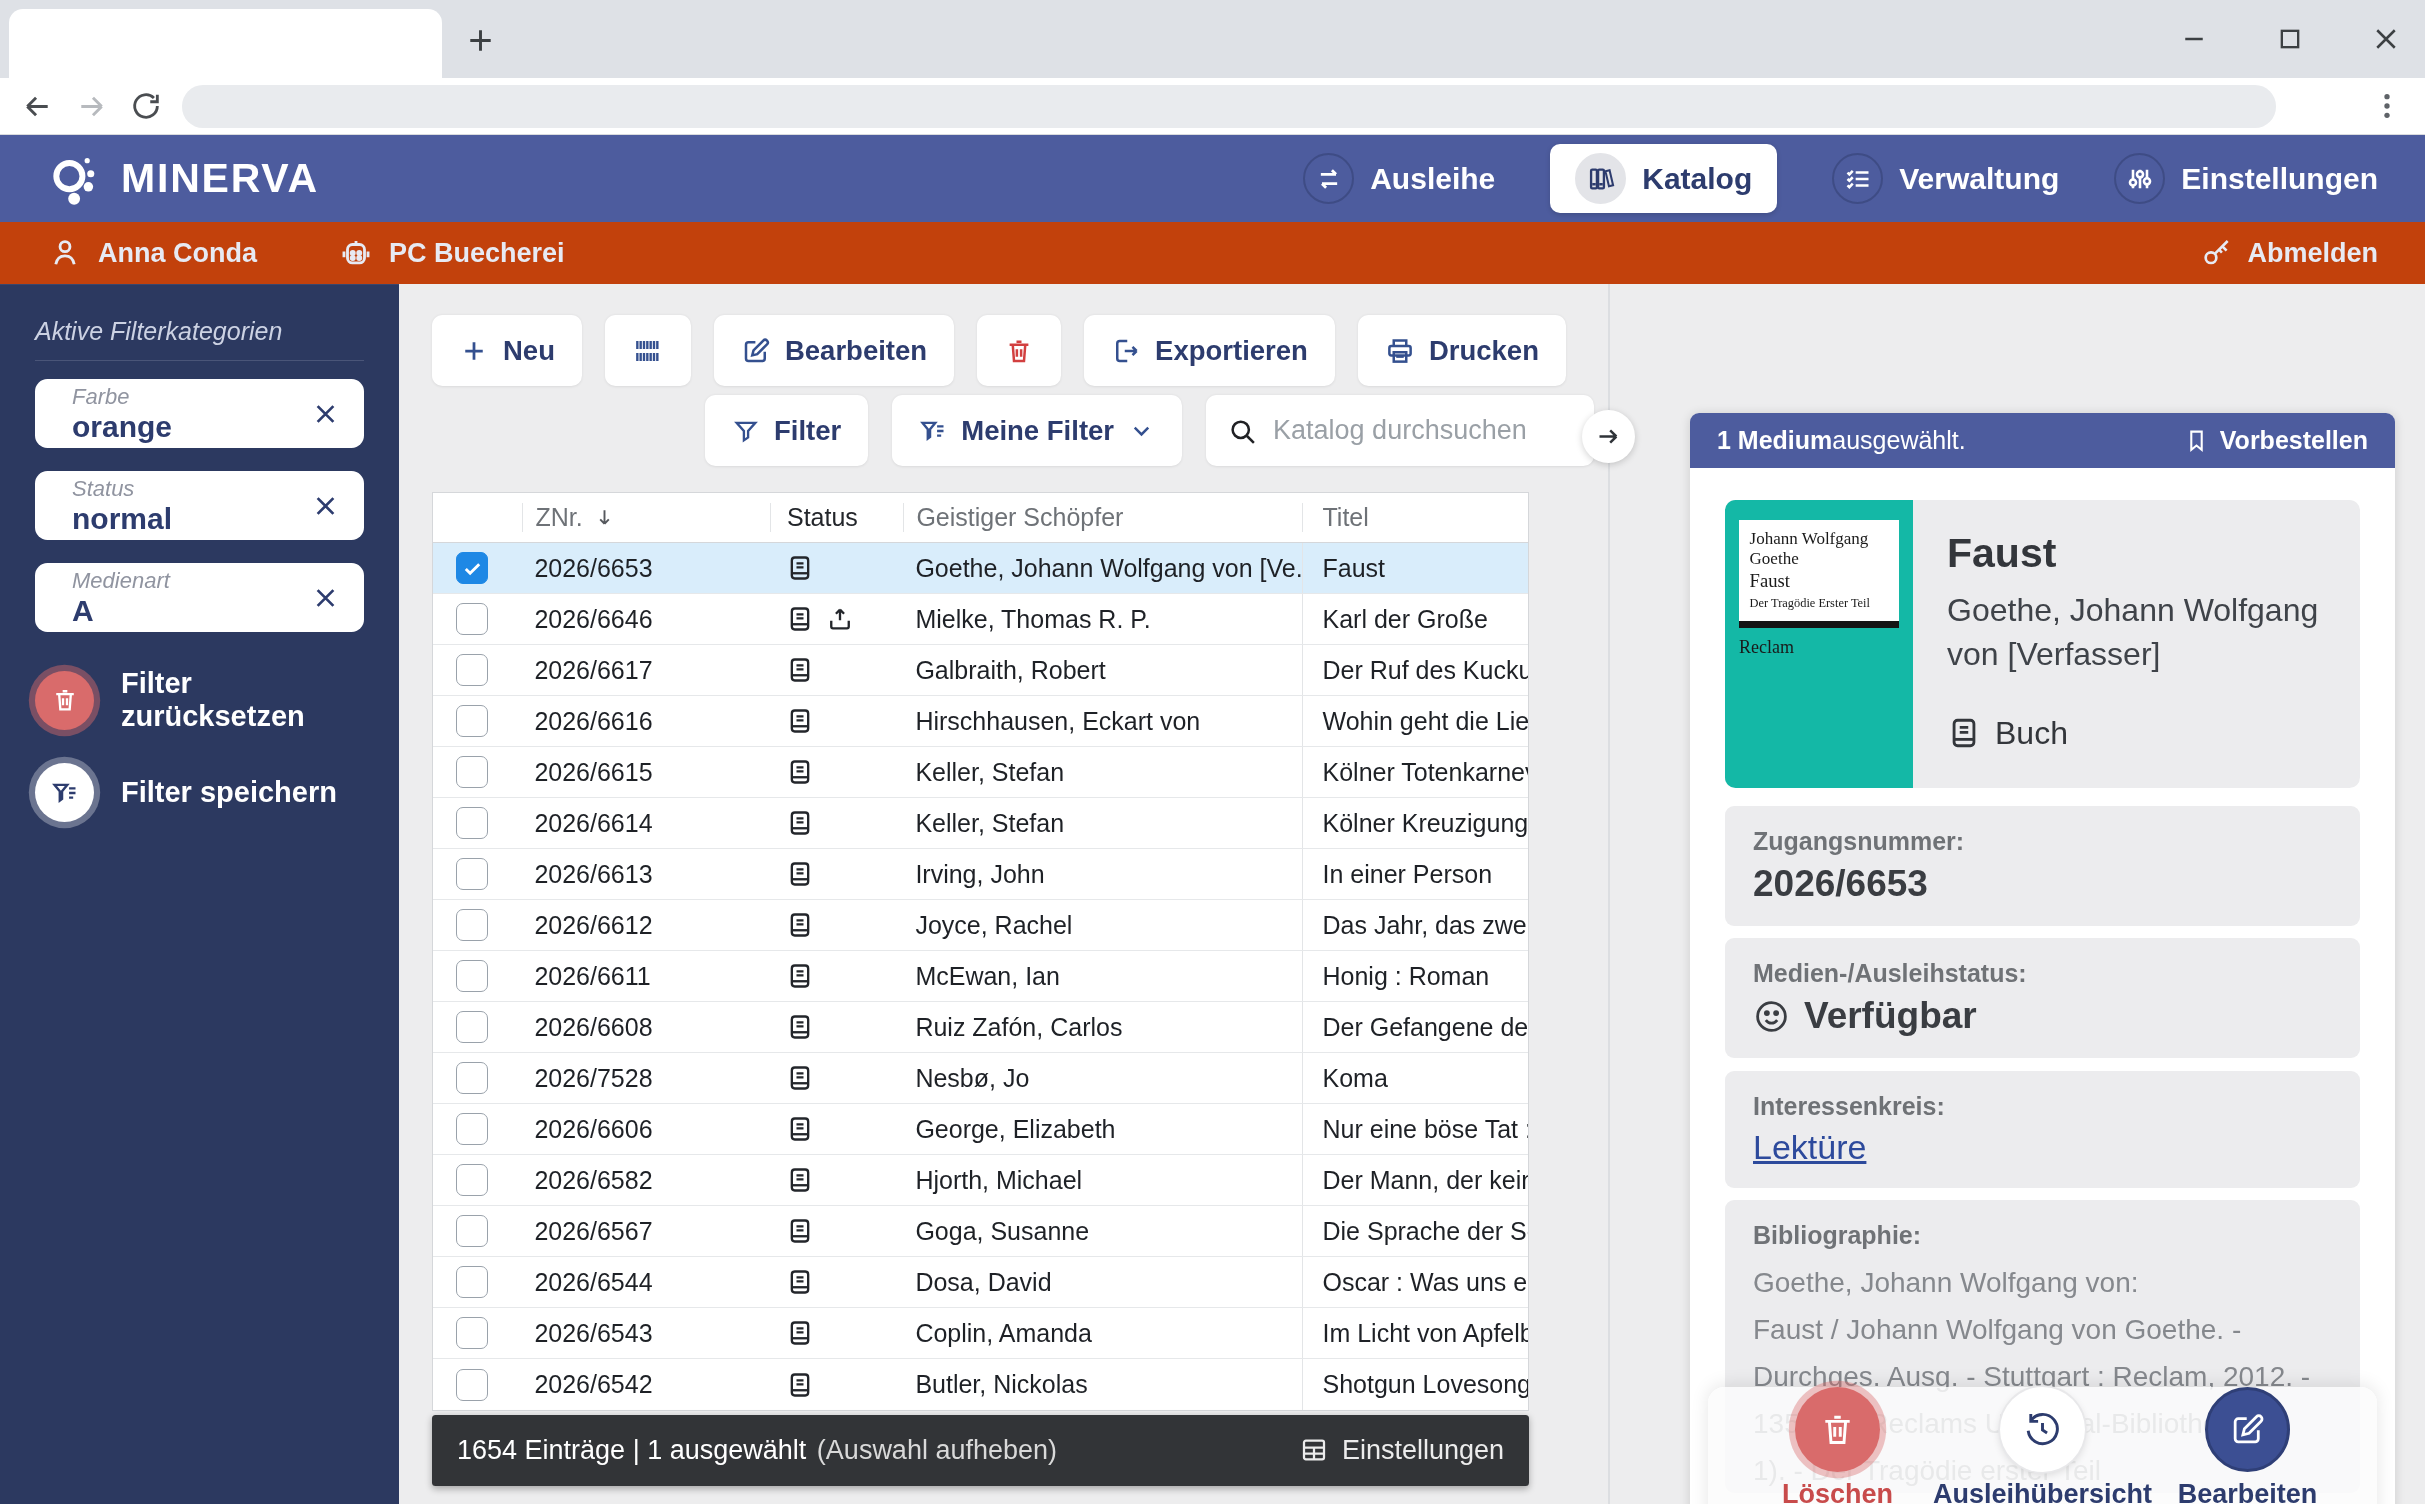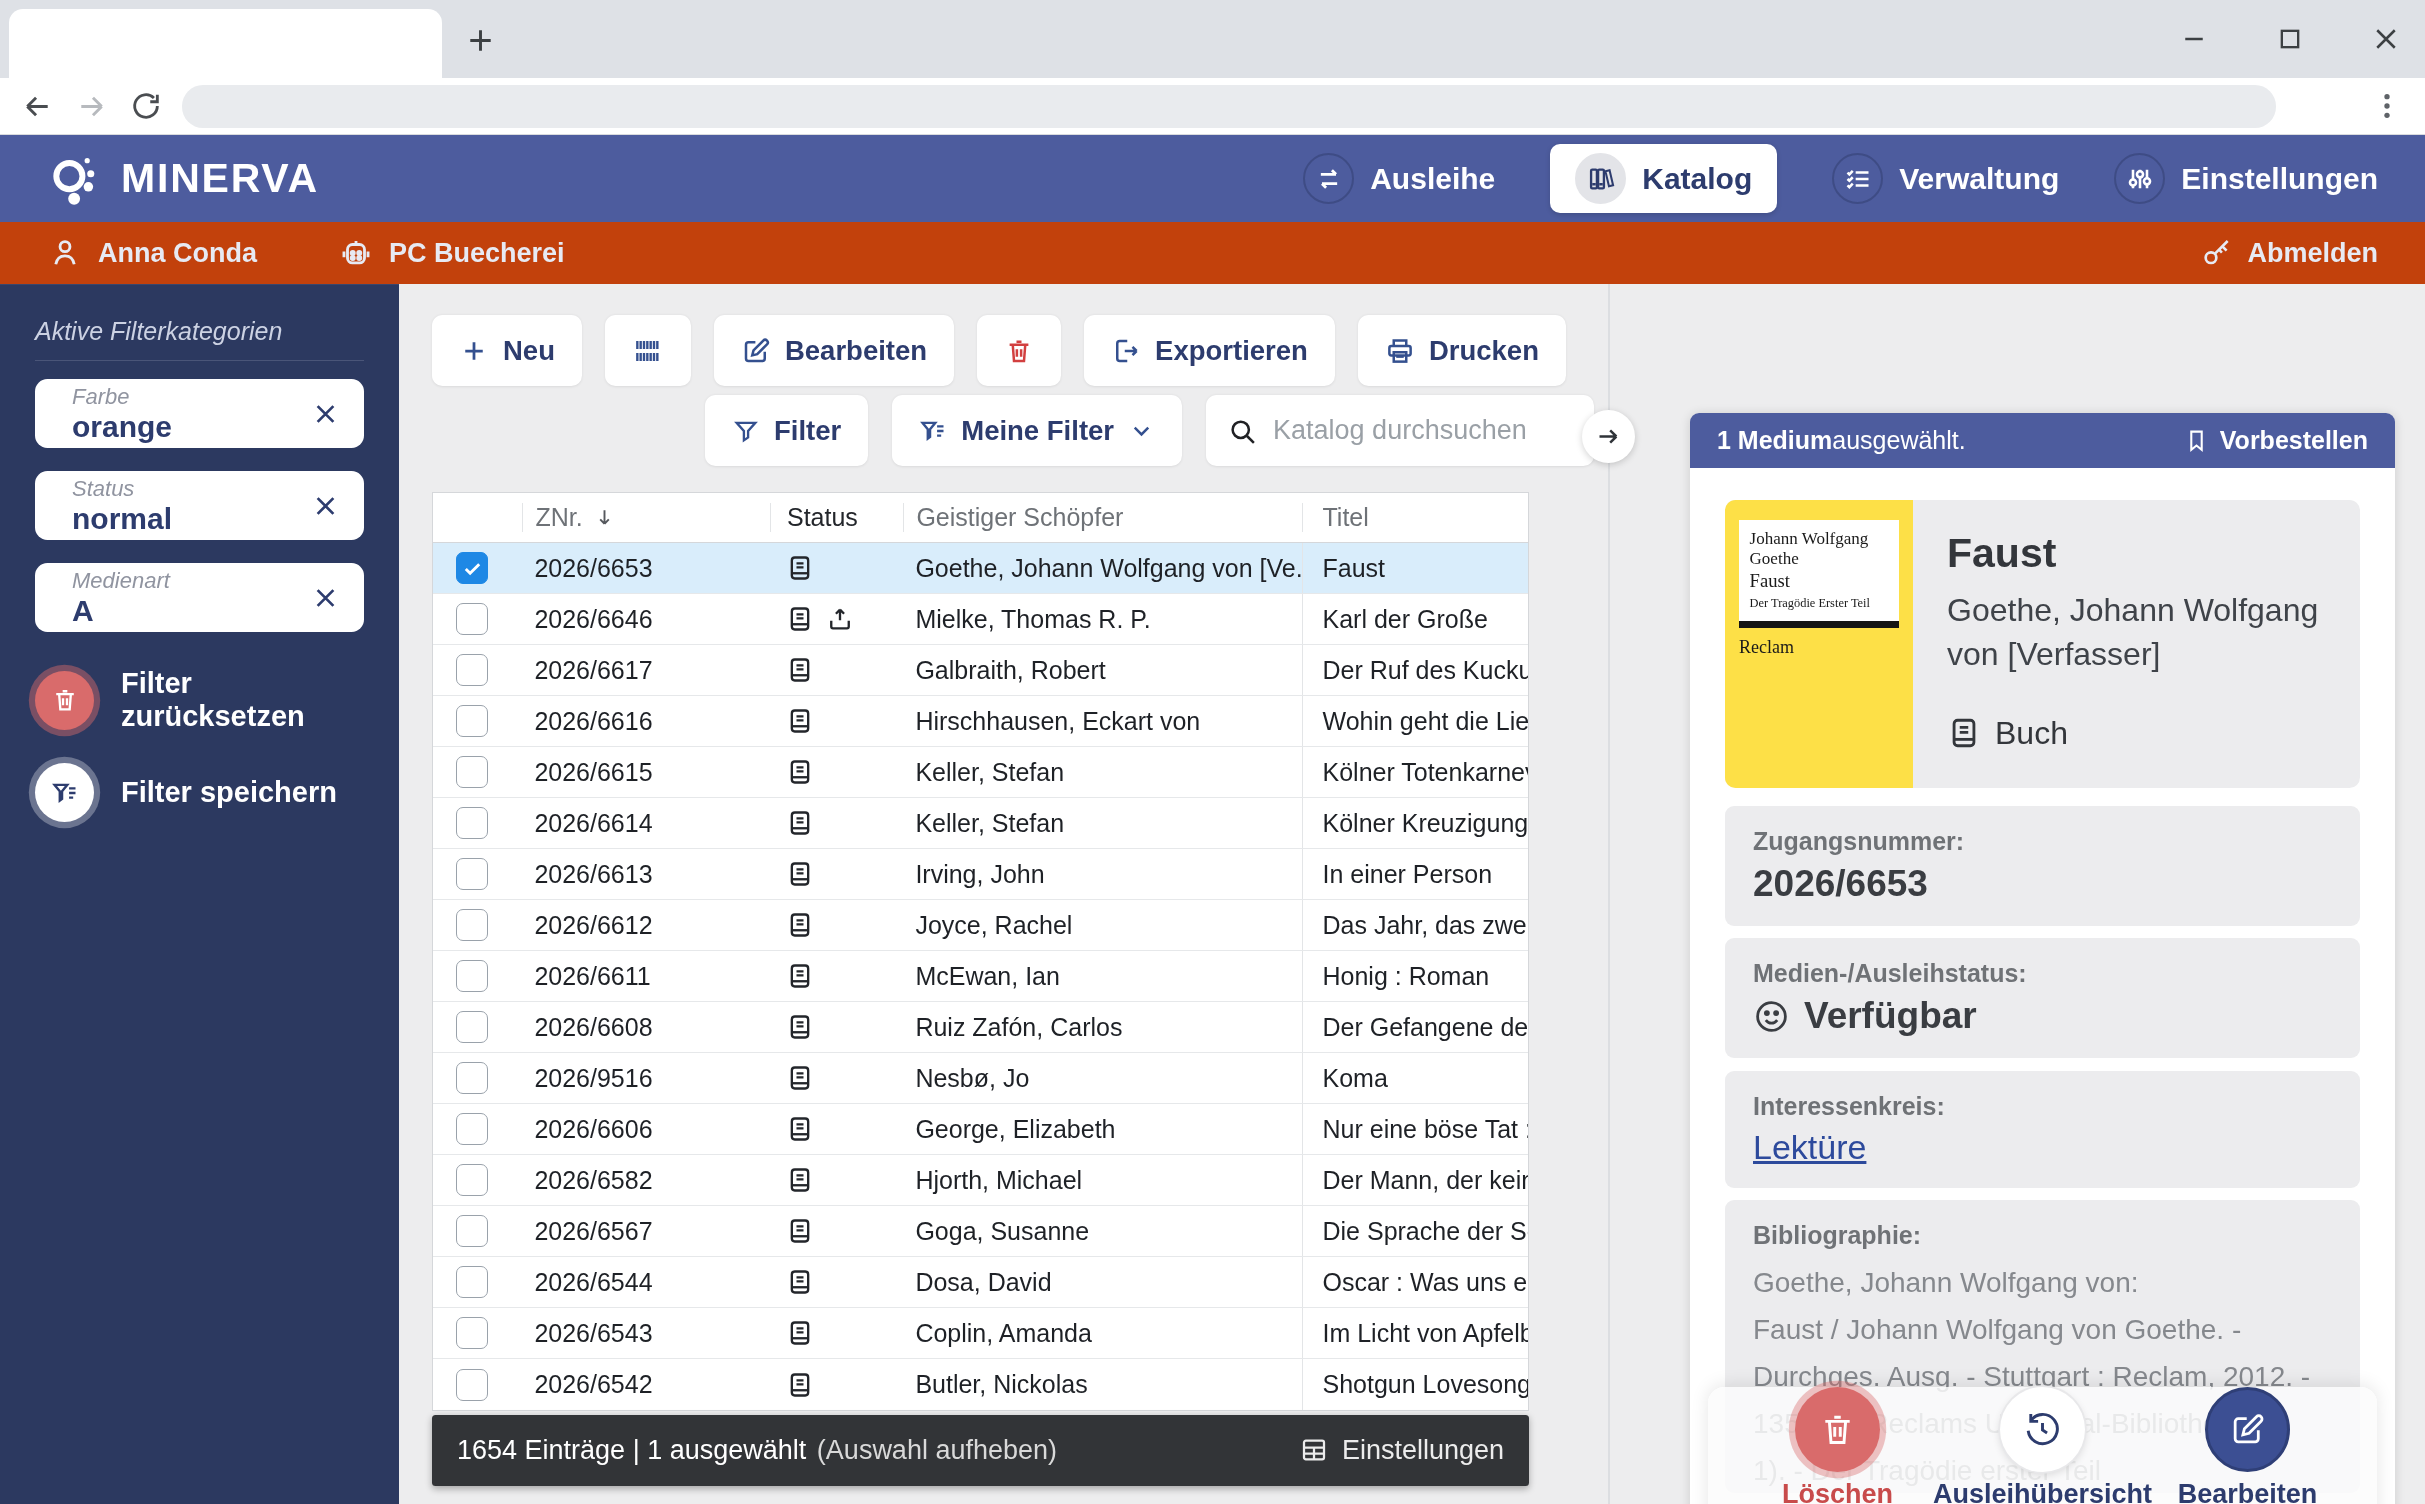--- a/index.html
+++ b/index.html
@@ -654,21 +654,21 @@
   </div>
 
   <div class="trow">
     <div class="cell c-check">
       <span class="checkbox">
         <svg width="23" height="23" viewBox="0 0 24 24" fill="none" stroke="currentColor" stroke-width="3" style="visibility: hidden;">
                       <path d="M5 12.5l4.5 4.5L19 7.5"></path>
                     </svg>
       </span>
     </div>
-    <div class="cell c-znr">2026/9516</div>
+    <div class="cell c-znr">2026/7528</div>
     <div class="cell c-status">
       <svg width="28" height="28" viewBox="0 0 24 24" fill="none" stroke="currentColor" stroke-width="2">
                     <rect x="5" y="3" width="14" height="18" rx="2.5"></rect>
                     <path d="M9 8h6M9 11.5h6"></path>
                     <path d="M5 16.5h14"></path>
                   </svg>
 
     </div>
     <div class="cell c-author">Nesbø, Jo</div>
     <div class="cell c-title">Koma</div>
@@ -820,21 +820,21 @@
           <span> ausgewählt.</span>
           <span class="ph-action">
             <svg width="25" height="25" viewBox="0 0 24 24" fill="none" stroke="currentColor" stroke-width="2">
                 <path d="M7 3.5h10V21l-5-4.2L7 21z"></path>
               </svg>
             <span>Vorbestellen</span>
           </span>
         </div>
 
         <div class="book-card">
-          <div class="cover" style="background:#fde047;">
+          <div class="cover" style="background:#14b8a6;">
             <div class="cover-box">
               <div class="cb-author">Johann Wolfgang Goethe</div>
               <div class="cb-title">Faust</div>
               <div class="cb-subtitle">Der Tragödie Erster Teil</div>
             </div>
             <div class="cover-pub">Reclam</div>
           </div>
           <div class="book-info">
             <div class="bi-title">Faust</div>
             <div class="bi-author">Goethe, Johann Wolfgang von [Verfasser]</div>

